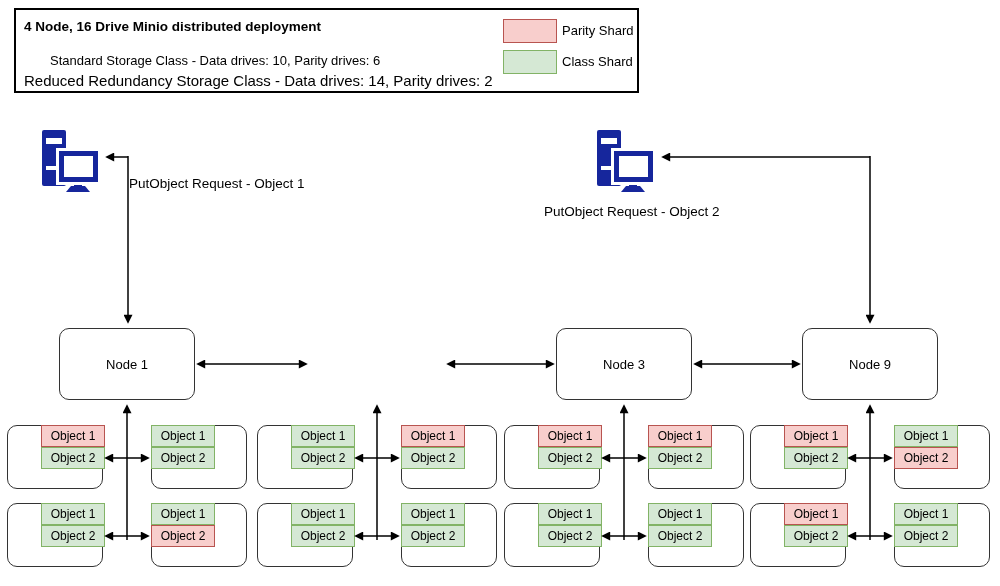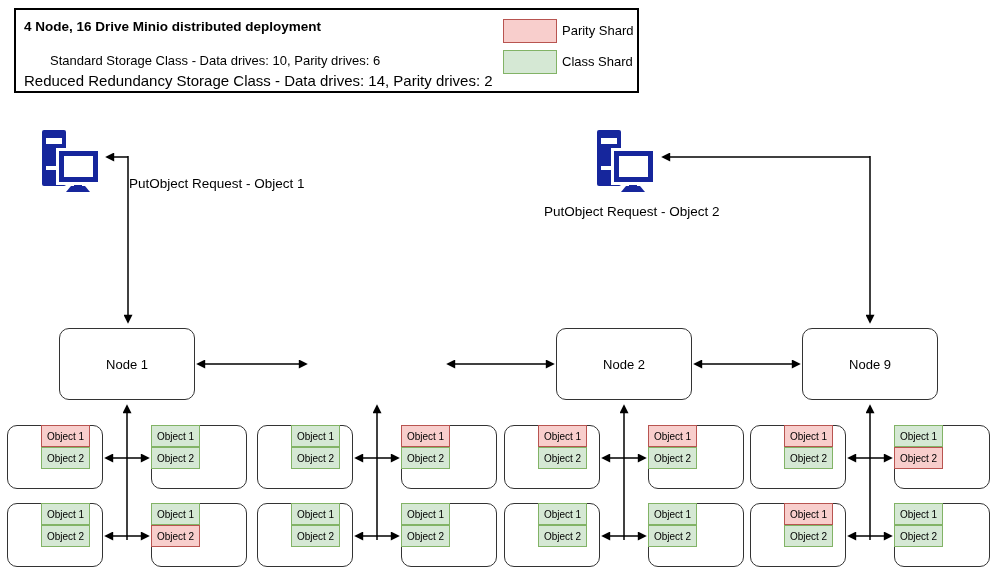--- a/index.html
+++ b/index.html
@@ -32,22 +32,22 @@
   .node-box{position:absolute;left:52px;top:0;width:136px;height:72px;
     border:1.5px solid #333;border-radius:10px;background:#fff;box-sizing:border-box;
     display:flex;align-items:center;justify-content:center;font-size:13px;}
   .drive{position:absolute;width:96px;height:64px;border:1.5px solid #333;
     border-radius:10px;background:#fff;box-sizing:border-box;}
   .d-tl{left:0;top:97px;} .d-tr{left:144px;top:97px;}
   .d-bl{left:0;top:175px;} .d-br{left:144px;top:175px;}
   .stack{position:absolute;width:62px;}
   .s-tl{left:34px;top:97px;} .s-tr{left:144px;top:97px;}
   .s-bl{left:34px;top:175px;} .s-br{left:144px;top:175px;}
-  .shard{width:49px;height:22px;box-sizing:border-box;border:1px solid #888;
-    display:flex;align-items:center;justify-content:center;font-size:10px;background:#eee;}
+  .shard{width:64px;height:22px;box-sizing:border-box;border:1px solid #888;
+    display:flex;align-items:center;justify-content:center;font-size:12px;background:#eee;}
   .shard.parity{background:#f8cecc;border-color:#b85450;}
   .shard.data{background:#d5e8d4;border-color:#82b366;}
   
   .overlay{position:absolute;left:0;top:0;pointer-events:none;z-index:5;}
 </style>
 </head>
 <body>
 
 <div id="canvas">
 
@@ -141,21 +141,21 @@
       <div class="shard data">Object 2</div>
     </div>
     <div class="stack s-br">
       <div class="shard data">Object 1</div>
       <div class="shard data">Object 2</div>
     </div>
   </div>
 
   <div class="group" id="g2">
     <div class="node-box">
-      <span>Node 2</span>
+      <span>Node 3</span>
     </div>
     <div class="drive d-tl"></div>
     <div class="drive d-tr"></div>
     <div class="drive d-bl"></div>
     <div class="drive d-br"></div>
     <div class="stack s-tl">
       <div class="shard parity">Object 1</div>
       <div class="shard data">Object 2</div>
     </div>
     <div class="stack s-tr">

